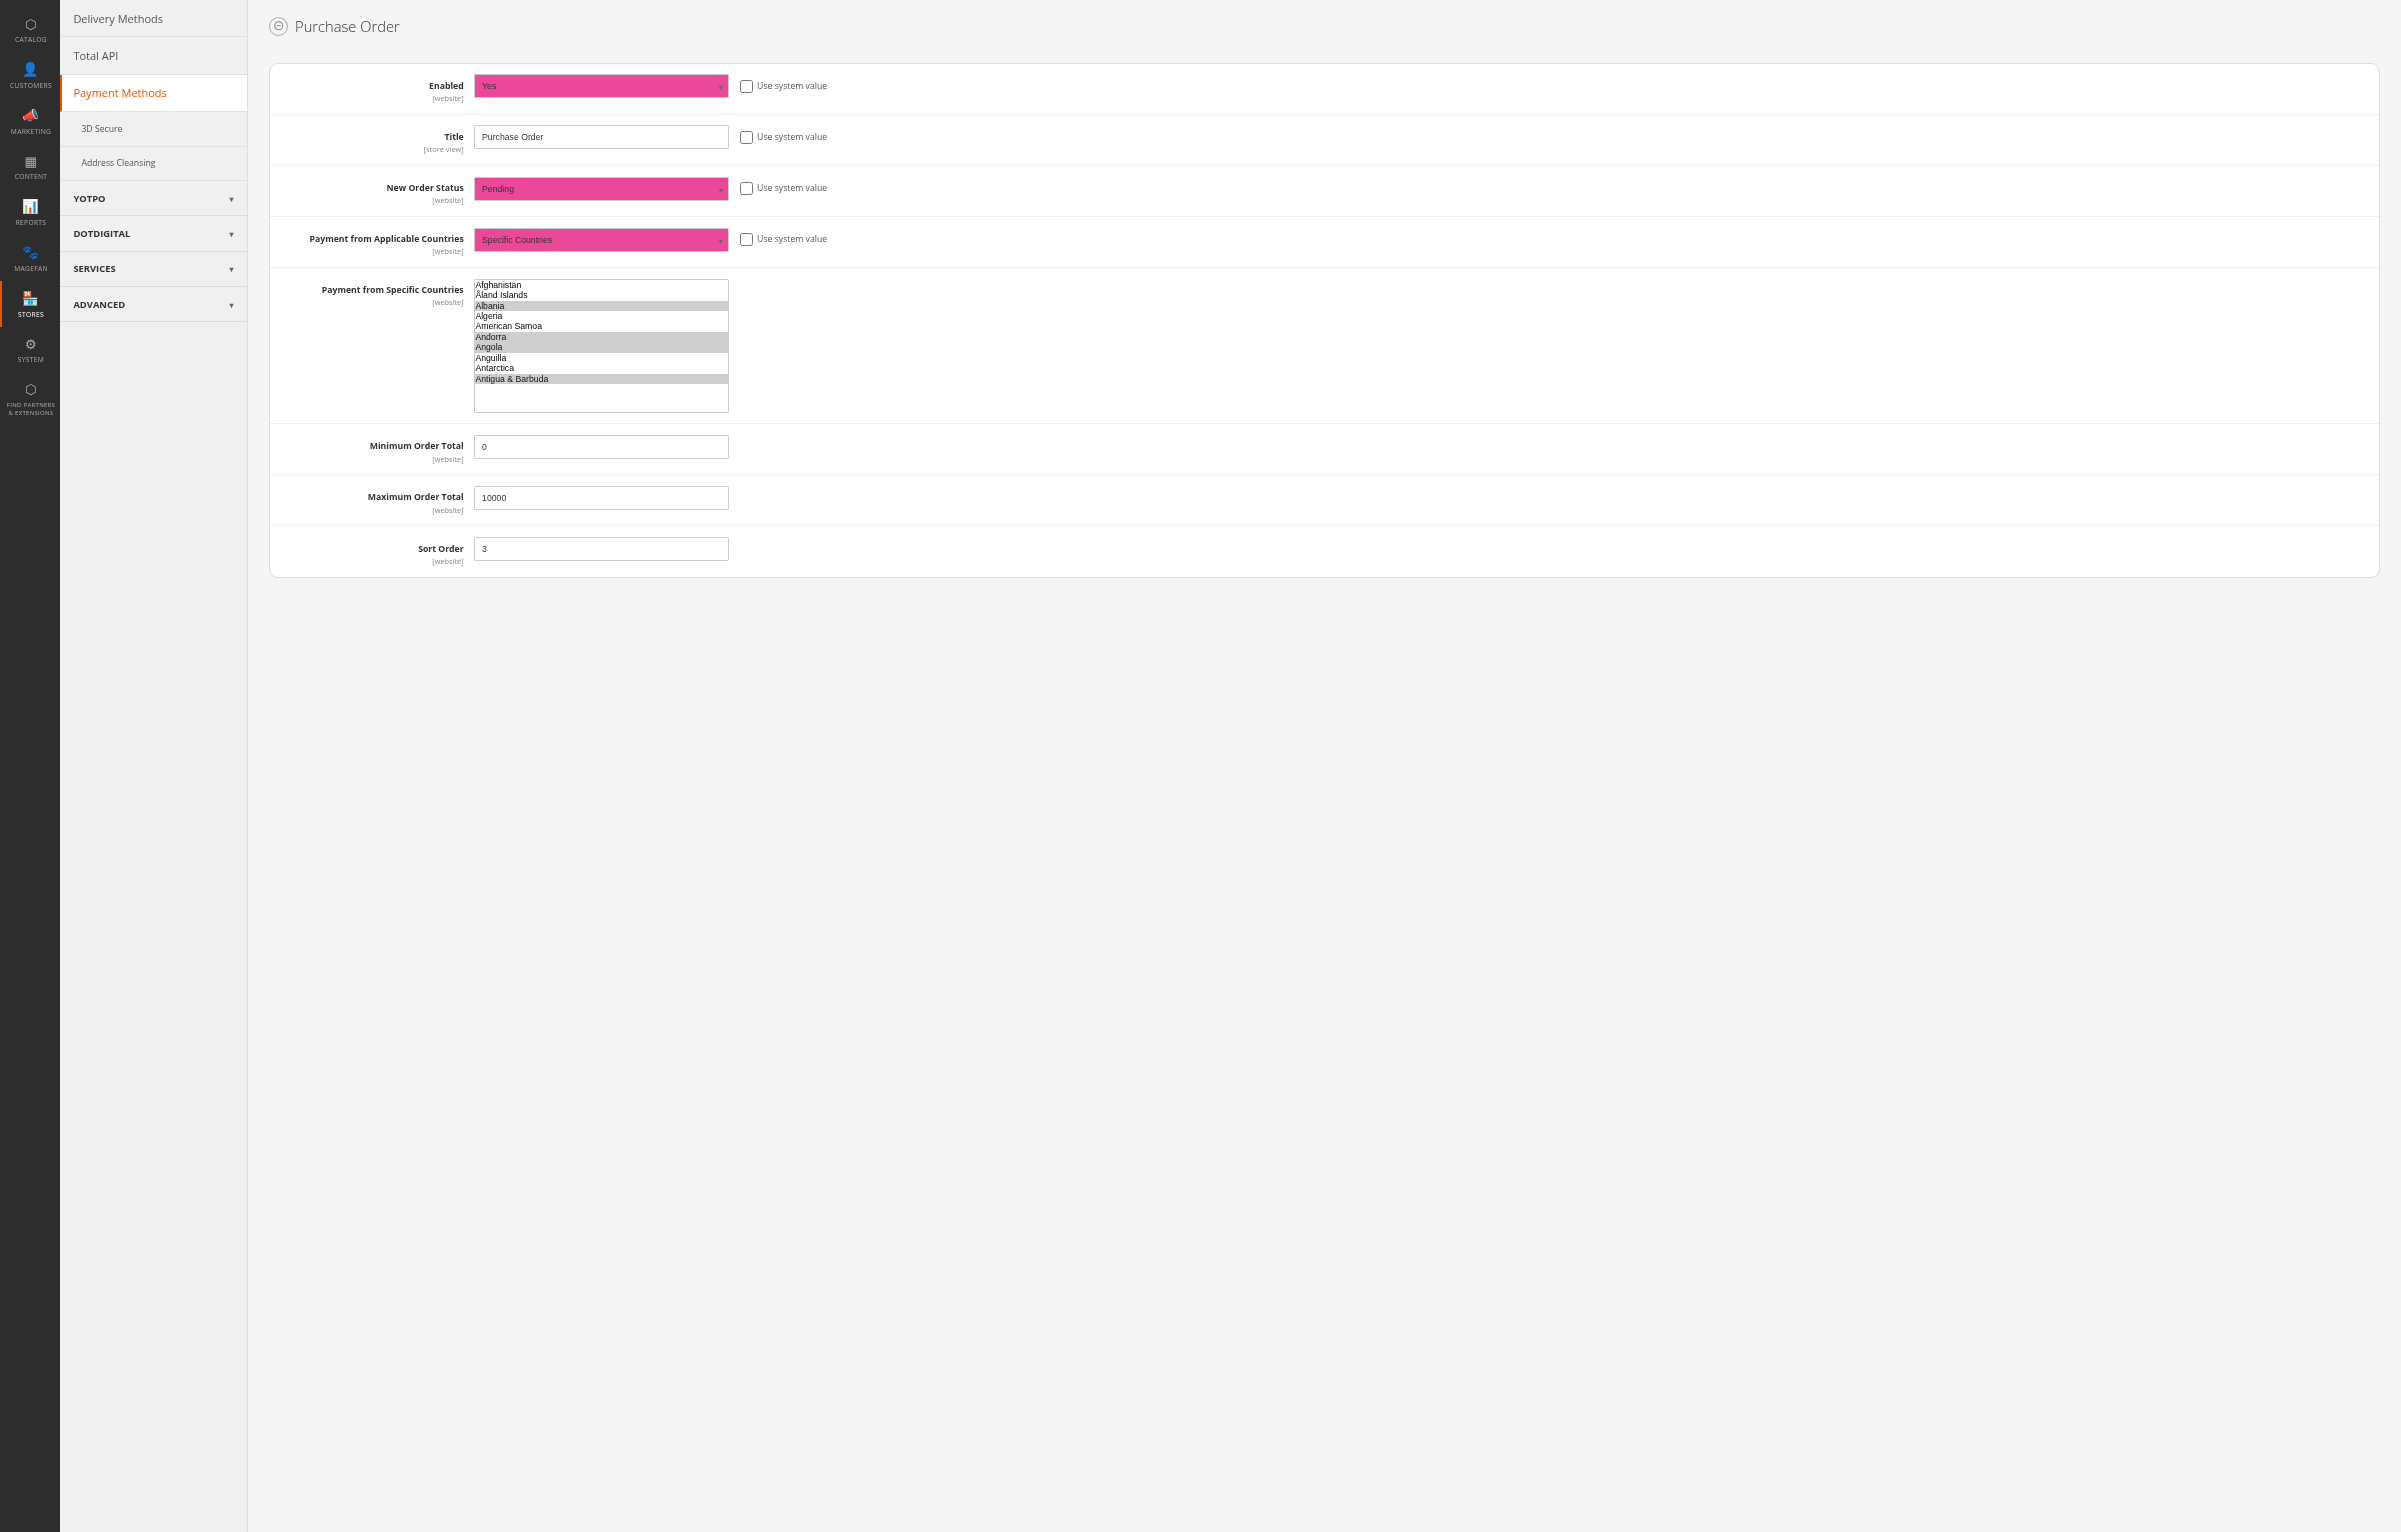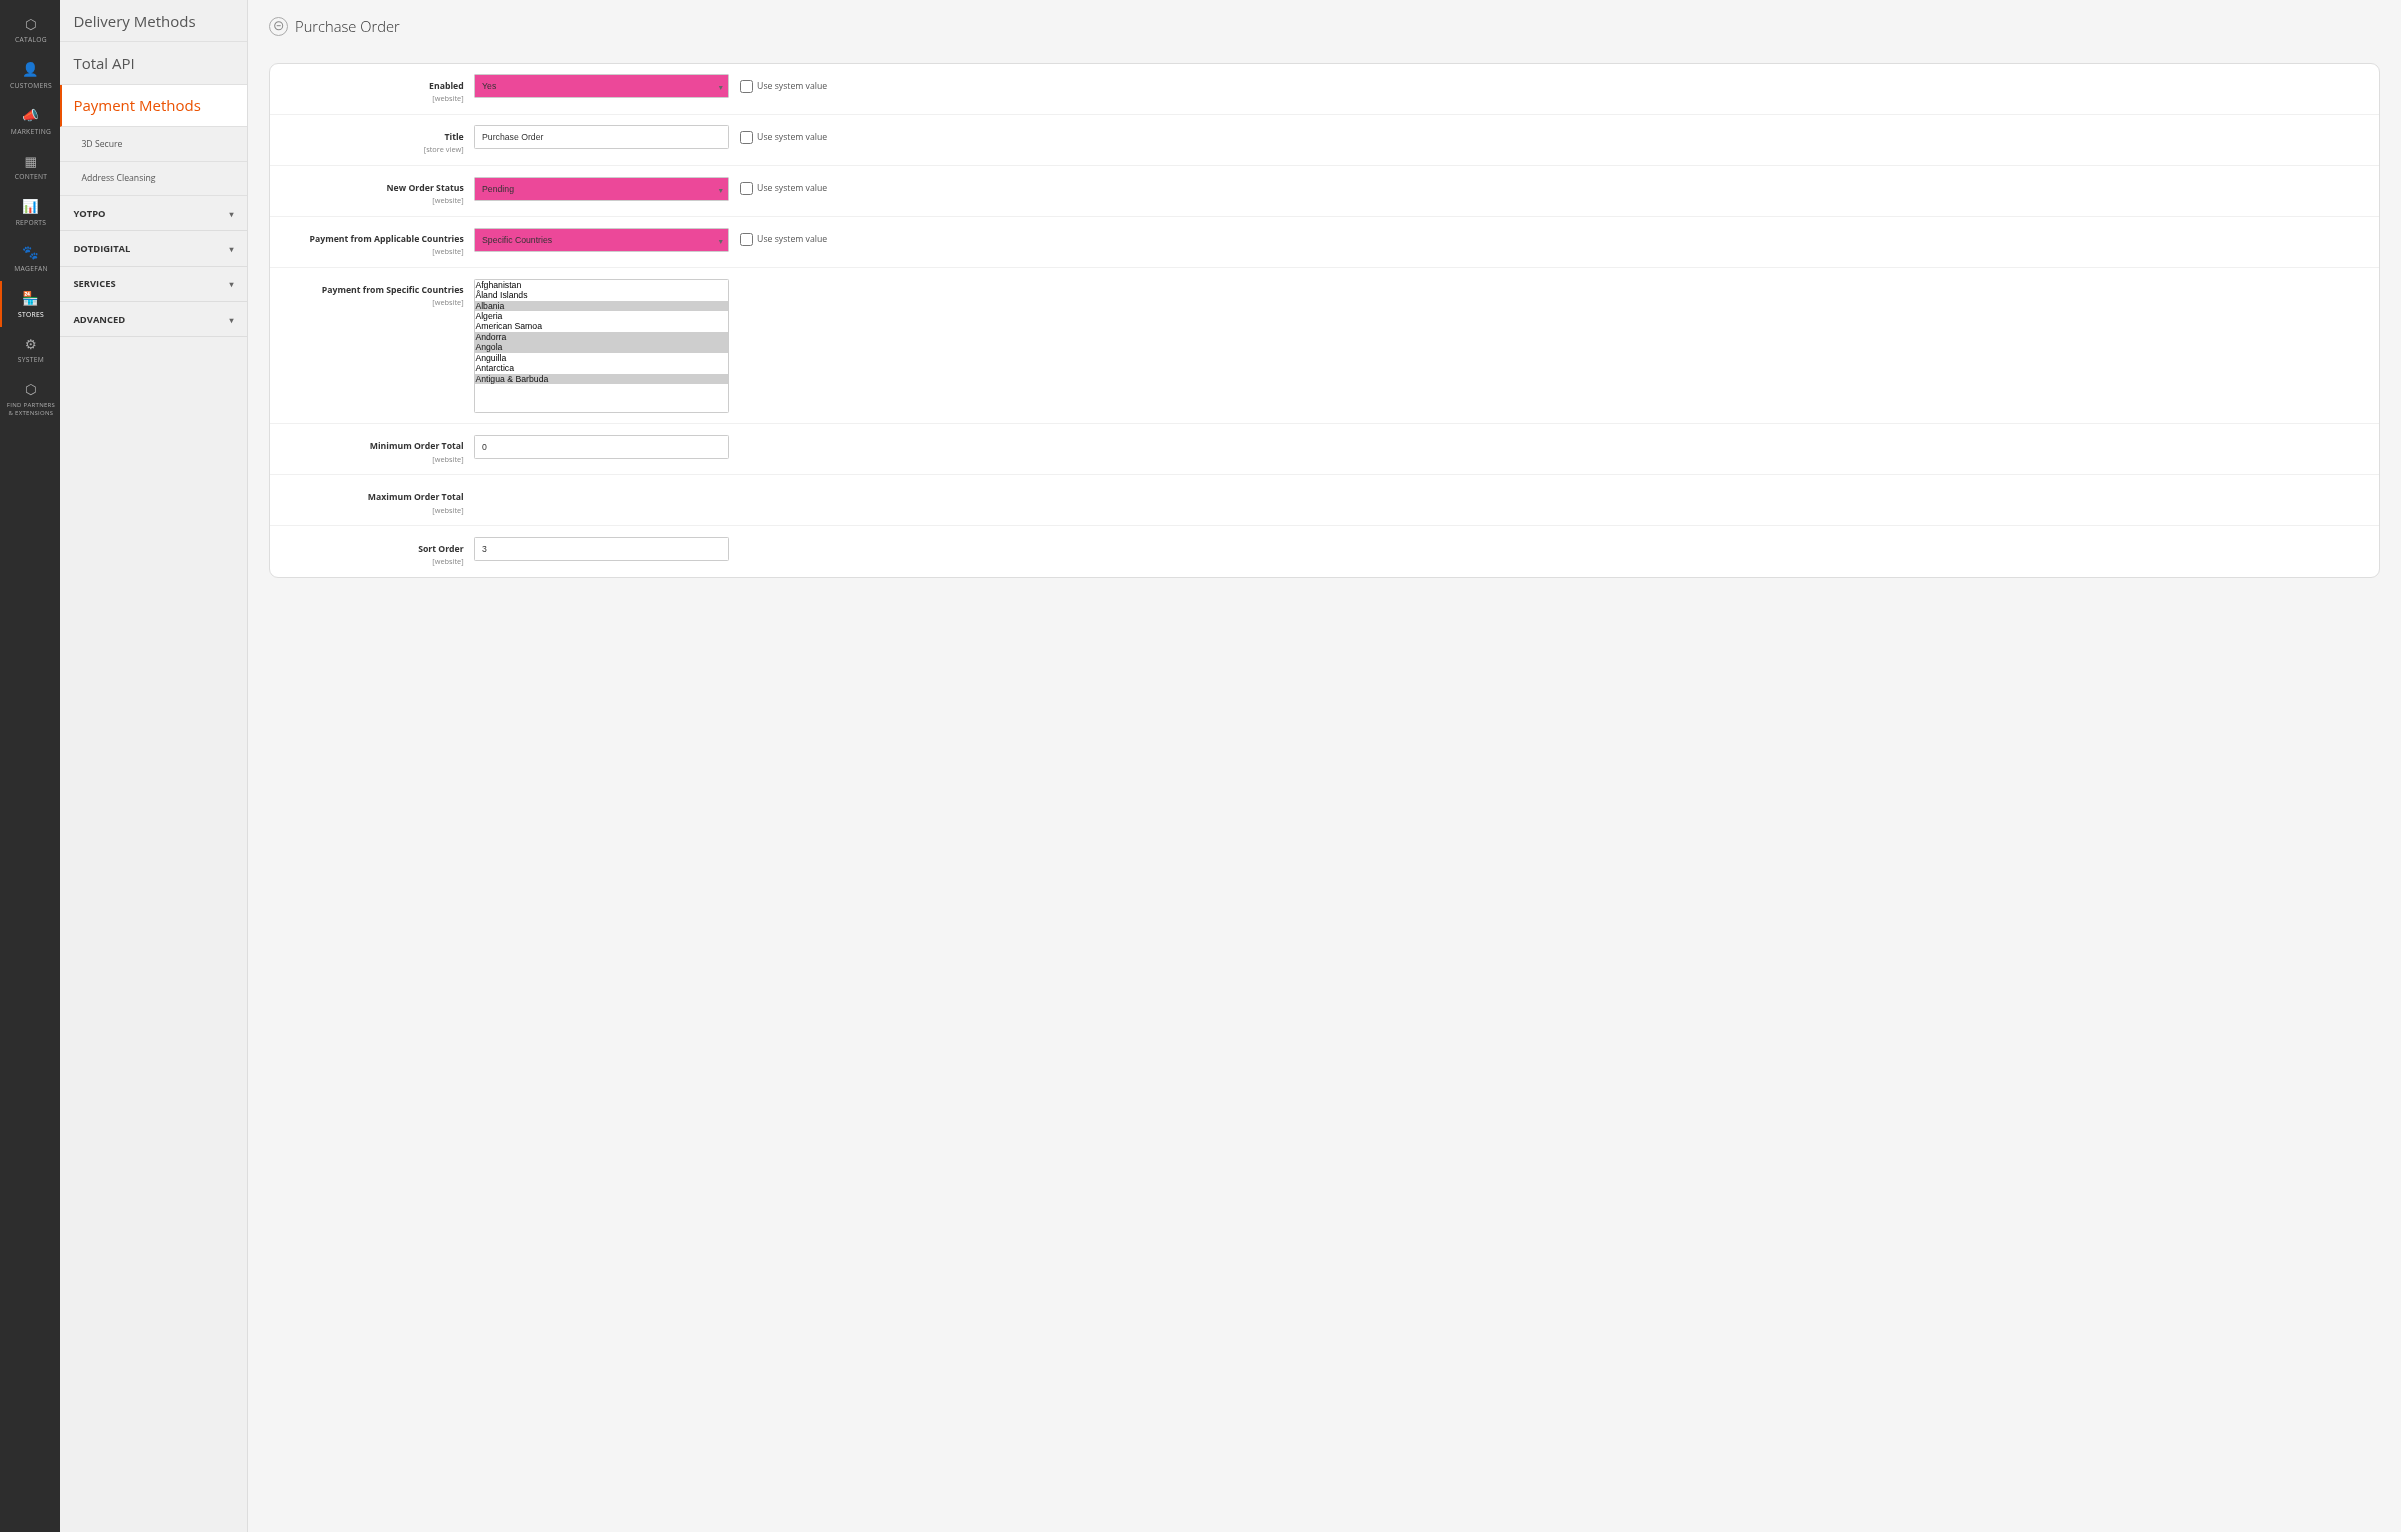--- a/index.html
+++ b/index.html
@@ -43,21 +43,21 @@
       background: #f0f0f0;
       border-right: 0.7px solid #ddd;
       overflow-y: auto;
       flex-shrink: 0;
     }
     .sidebar-menu-item {
       padding: 10.7px 13.4px;
       color: #555;
       cursor: pointer;
       border-bottom: 0.7px solid #e0e0e0;
-      font-size: 15px;
+      font-size: 11px;
       background: #f0f0f0;
     }
     .sidebar-menu-item.active {
       color: #eb5202;
       font-weight: normal;
       border-left: 2px solid #eb5202;
       background: #fff;
       padding-left: 11.4px;
     }
 
@@ -425,20 +425,23 @@
       <div class="form-control-col">
         <input class="form-input" type="text" value="0" style="">
       </div>
     </div>
 
     <div class="form-row">
       <div class="form-label-col">
         <span class="form-label">Maximum Order Total</span>
         <span class="form-label-sub">[website]</span>
       </div>
+      <div class="form-control-col">
+        <input class="form-input" type="text" value="10000" style="">
+      </div>
     </div>
 
     <div class="form-row">
       <div class="form-label-col">
         <span class="form-label">Sort Order</span>
         <span class="form-label-sub">[website]</span>
       </div>
       <div class="form-control-col">
         <input class="form-input" type="text" value="3" style="">
       </div>

